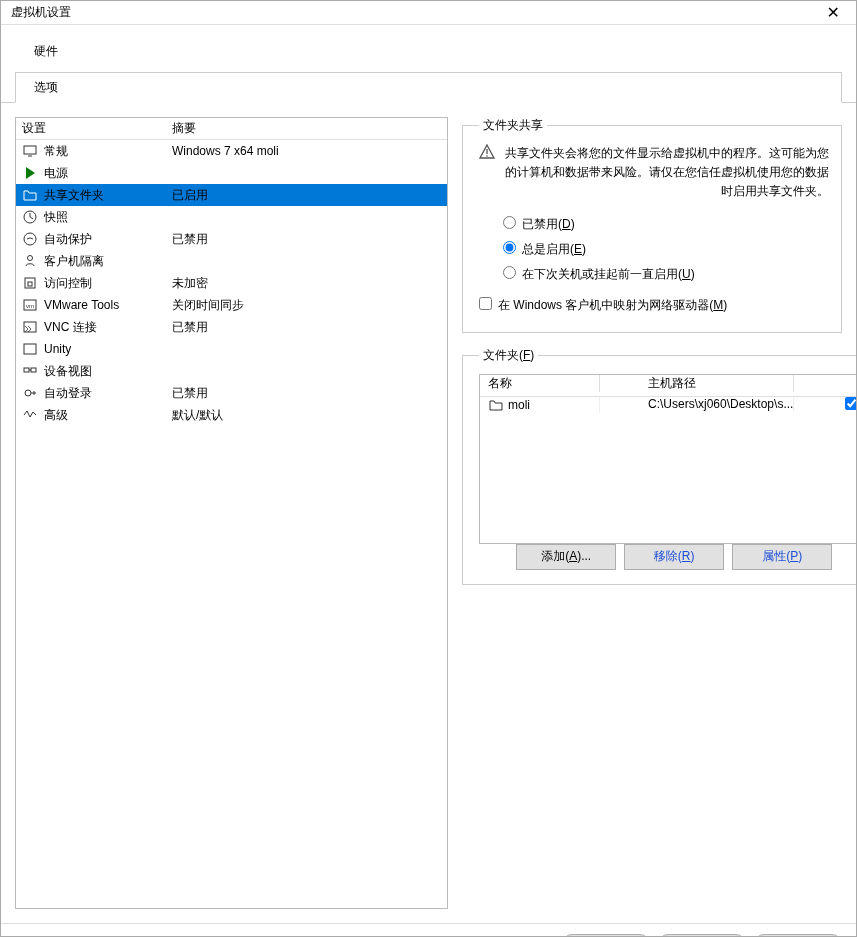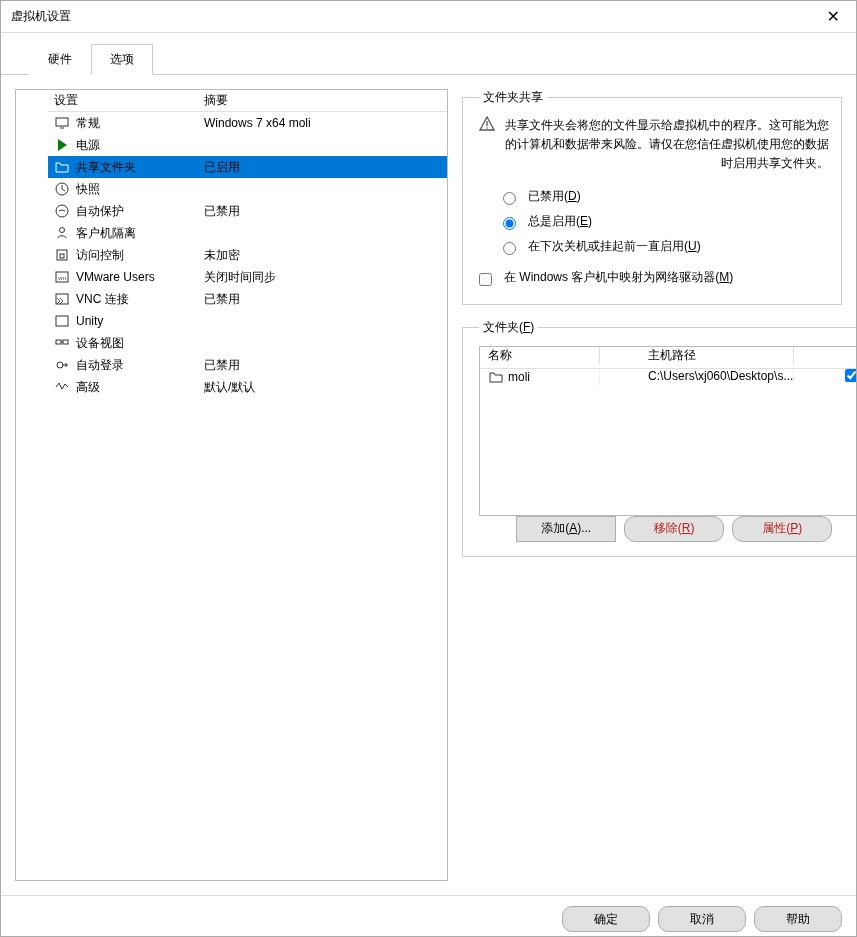--- a/index.html
+++ b/index.html
@@ -6,34 +6,35 @@
 body {
   font-family: "Microsoft YaHei", "Segoe UI", Tahoma, sans-serif;
   font-size: 12px;
   background: #fff;
   width: 857px;
   height: 937px;
   overflow: hidden;
   border: 1px solid #aaa;
 }
 .titlebar {
-  height: 32px;
+  height: 24px;
   display: flex;
   align-items: center;
   padding: 0 10px;
   border-bottom: 1px solid #ddd;
 }
 .titlebar .title { flex: 1; font-size: 12px; }
 .close-x { font-size: 16px; font-family: Arial; cursor: default; padding: 0 6px; }
 
 .tabbar {
   display: flex;
-  padding: 10px 14px 0 28px;
+  padding: 10px 14px 0 14px;
   border-bottom: 1px solid #ccc;
-  gap: 0;
+  gap: 6px;
+  flex-direction: column;
 }
 .tab {
   padding: 6px 18px 6px 18px;
   border: 1px solid transparent;
   border-bottom: none;
   position: relative;
   top: 1px;
   background: #fff;
 }
 .tab.active {
@@ -53,21 +54,20 @@
   border: 1px solid #bbb;
   background: #fff;
   display: flex;
   flex-direction: column;
 }
 .list-header, .list-row {
   display: flex;
   align-items: center;
   height: 22px;
   padding: 0 6px;
-  margin-left: 32px;
 }
 .list-header {
   border-bottom: 1px solid #e0e0e0;
   font-weight: normal;
 }
 .col-setting { width: 150px; display: flex; align-items: center; gap: 6px; }
 .col-summary { flex: 1; }
 .list-row.selected {
   background: #0078d7;
   color: #000000;
@@ -85,21 +85,21 @@
 fieldset {
   border: 1px solid #ccc;
   padding: 10px 12px 14px 16px;
   margin-bottom: 14px;
 }
 legend { padding: 0 4px; }
 .warning-row { display: flex; gap: 8px; margin-bottom: 10px; text-align: right; }
 .warn-icon { width: 16px; flex-shrink: 0; }
 .warn-text { line-height: 1.6; }
 .radio-row, .check-row {
-  display: flex; align-items: flex-end; gap: 12px;
+  display: flex; align-items: flex-start; gap: 6px;
   padding: 4px 0 4px 24px;
 }
 .check-row { padding-left: 0; margin-top: 6px; }
 input[type=radio], input[type=checkbox] { margin: 0; }
 .u { text-decoration: underline; }
 
 .folder-list {
   border: 1px solid #bbb;
   height: 170px;
   background: #fff;
@@ -122,21 +122,21 @@
   justify-content: center;
 }
 button.win {
   min-width: 100px;
   height: 26px;
   background: #e1e1e1;
   border: 1px solid #adadad;
   font-family: inherit;
   font-size: 12px;
 }
-button.win:disabled { color: #b91c1c; border-radius: 11px; }
+button.win:disabled { color: #1d4ed8; }
 
 .footer {
   display: flex;
   justify-content: flex-end;
   gap: 8px;
   padding: 10px 14px;
   border-top: 1px solid #ddd;
 }
 .footer button.win { min-width: 88px; border-radius: 10px; }
 svg { display: block; }
@@ -245,21 +245,21 @@
           <div class="col-summary">未加密</div>
         </div>
         <div class="list-row">
           <div class="col-setting">
             <span class="icon">
               <svg width="16" height="16" viewBox="0 0 16 16">
                 <rect x="2" y="3" width="12" height="10" fill="none" stroke="#333"></rect>
                 <text x="8" y="11" font-size="6" text-anchor="middle" fill="#333">vm</text>
               </svg>
             </span>
-            <span>VMware Users</span>
+            <span>VMware Tools</span>
           </div>
           <div class="col-summary">关闭时间同步</div>
         </div>
         <div class="list-row">
           <div class="col-setting">
             <span class="icon">
               <svg width="16" height="16" viewBox="0 0 16 16">
                 <rect x="2" y="3" width="12" height="10" fill="none" stroke="#333"></rect>
                 <path d="M3 7 L6 10 L3 13 M6 7 L9 10 L6 13" fill="none" stroke="#333" stroke-width="0.8"></path>
               </svg>

